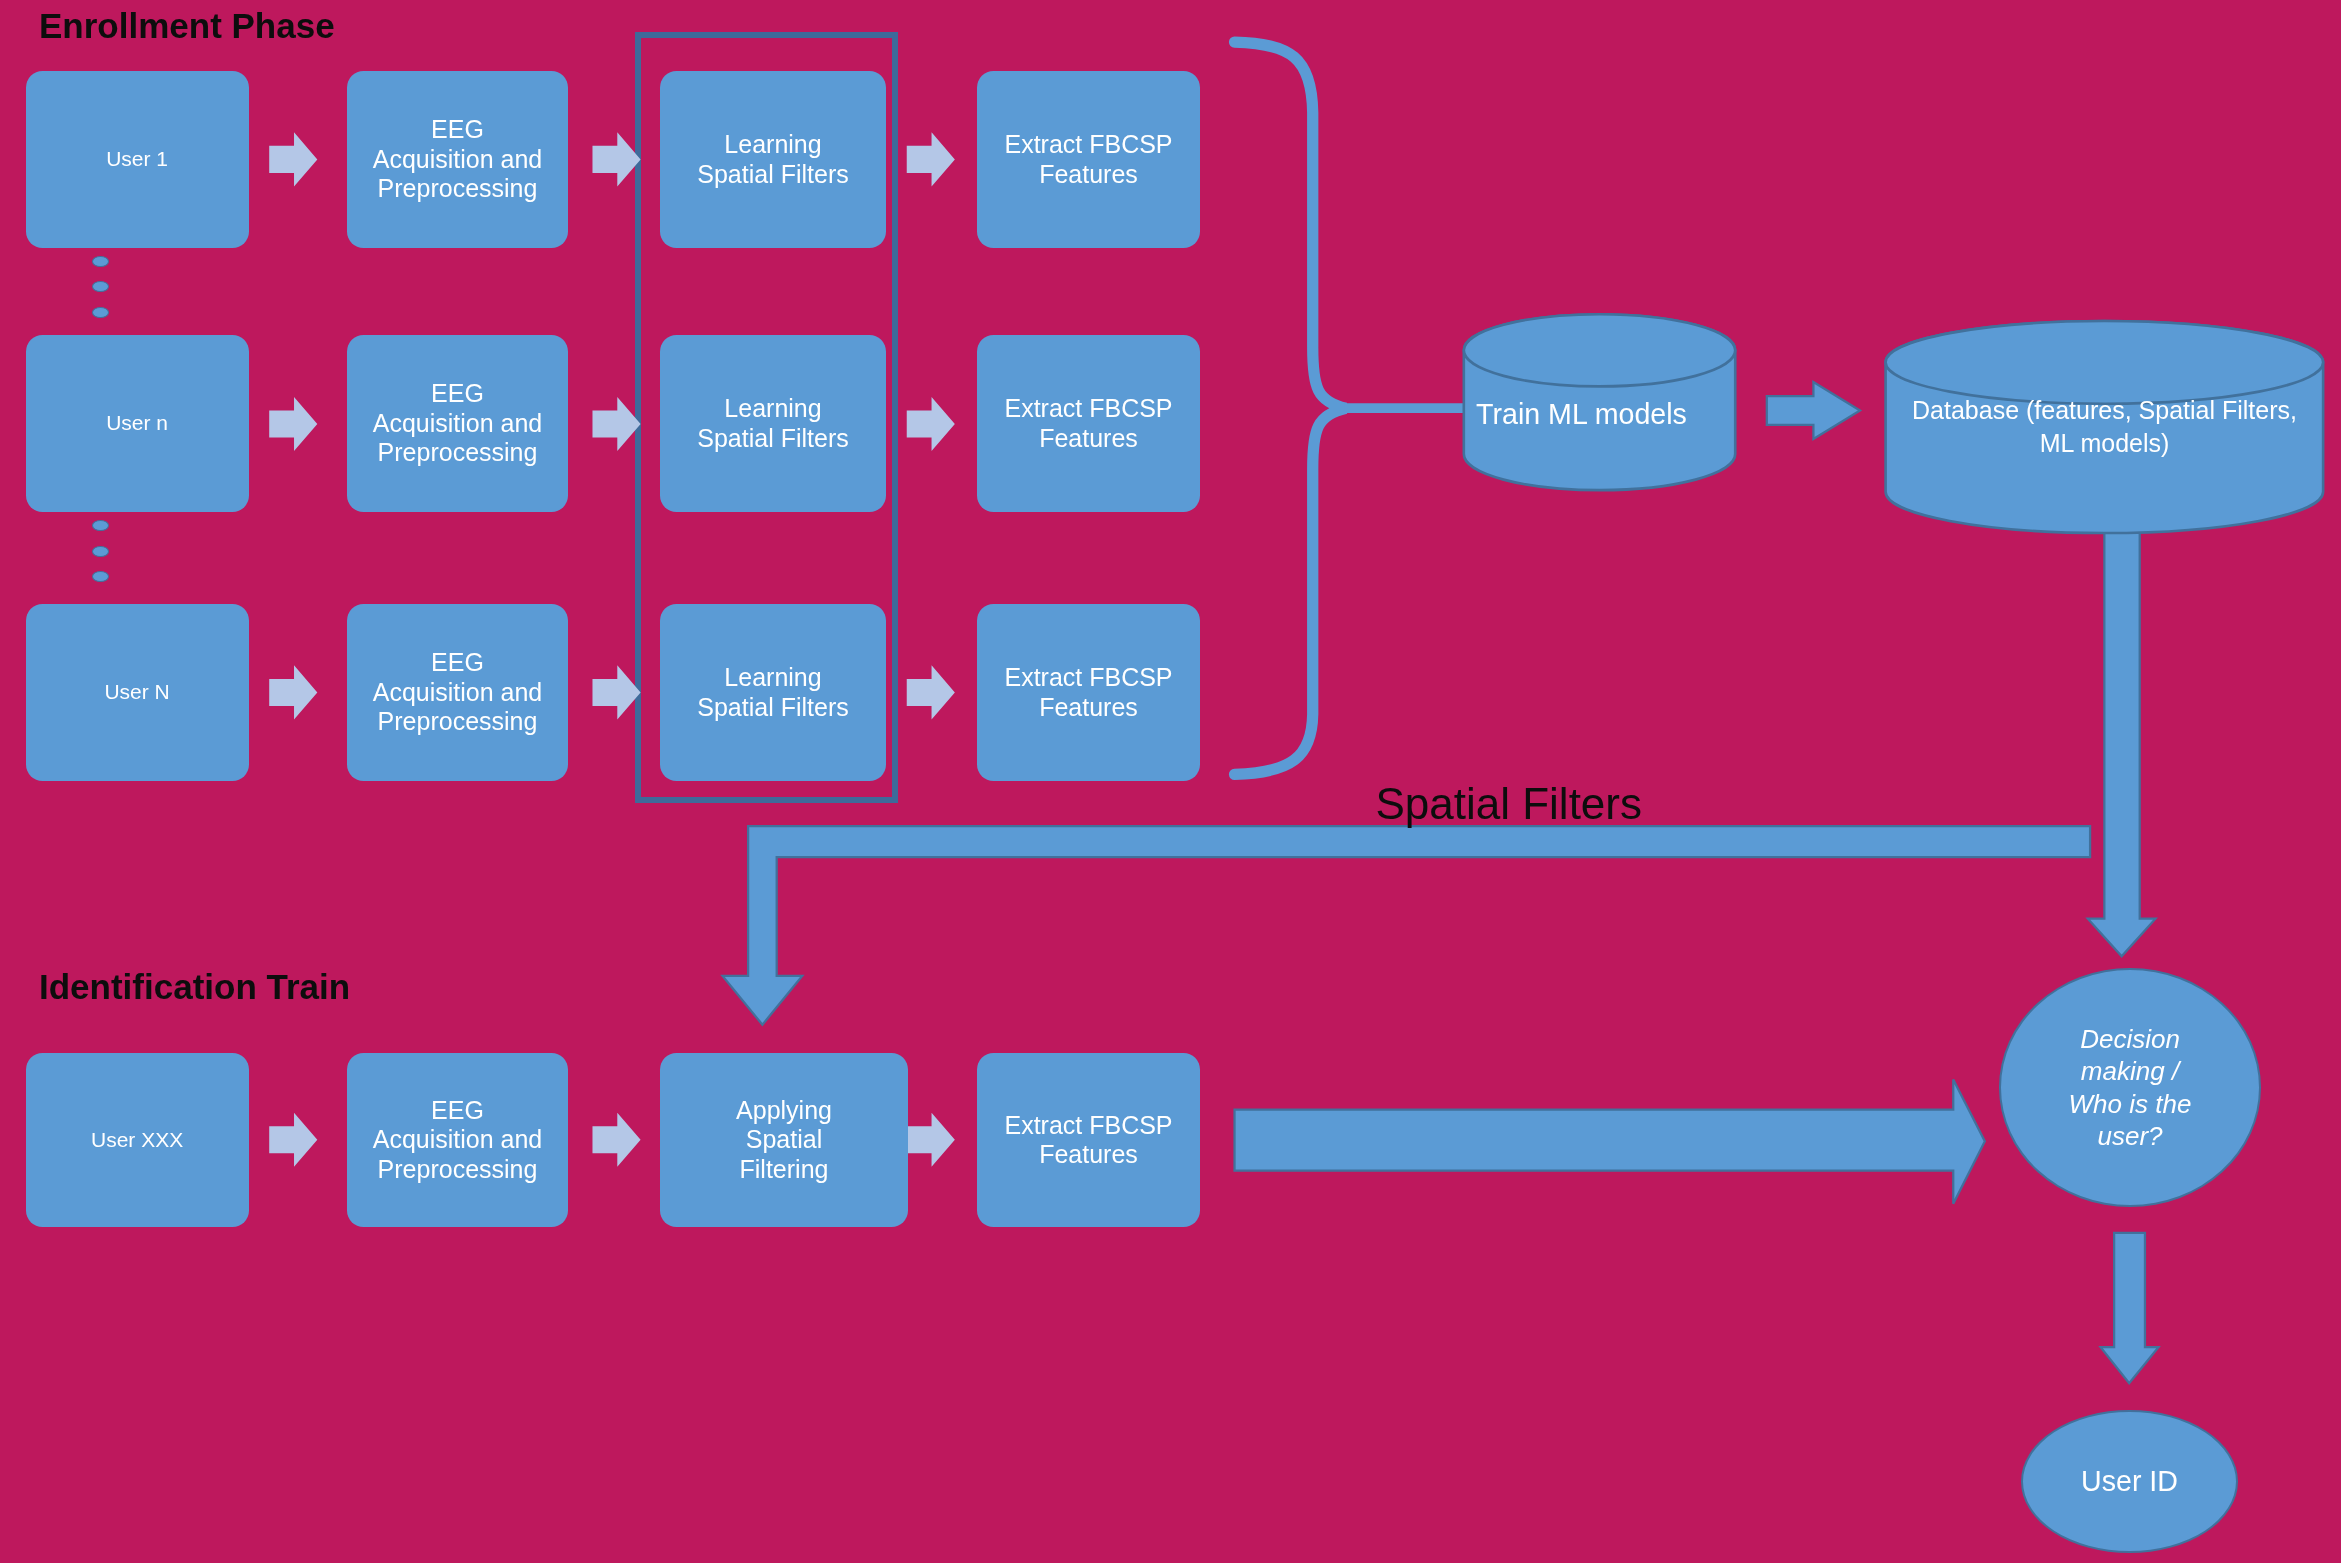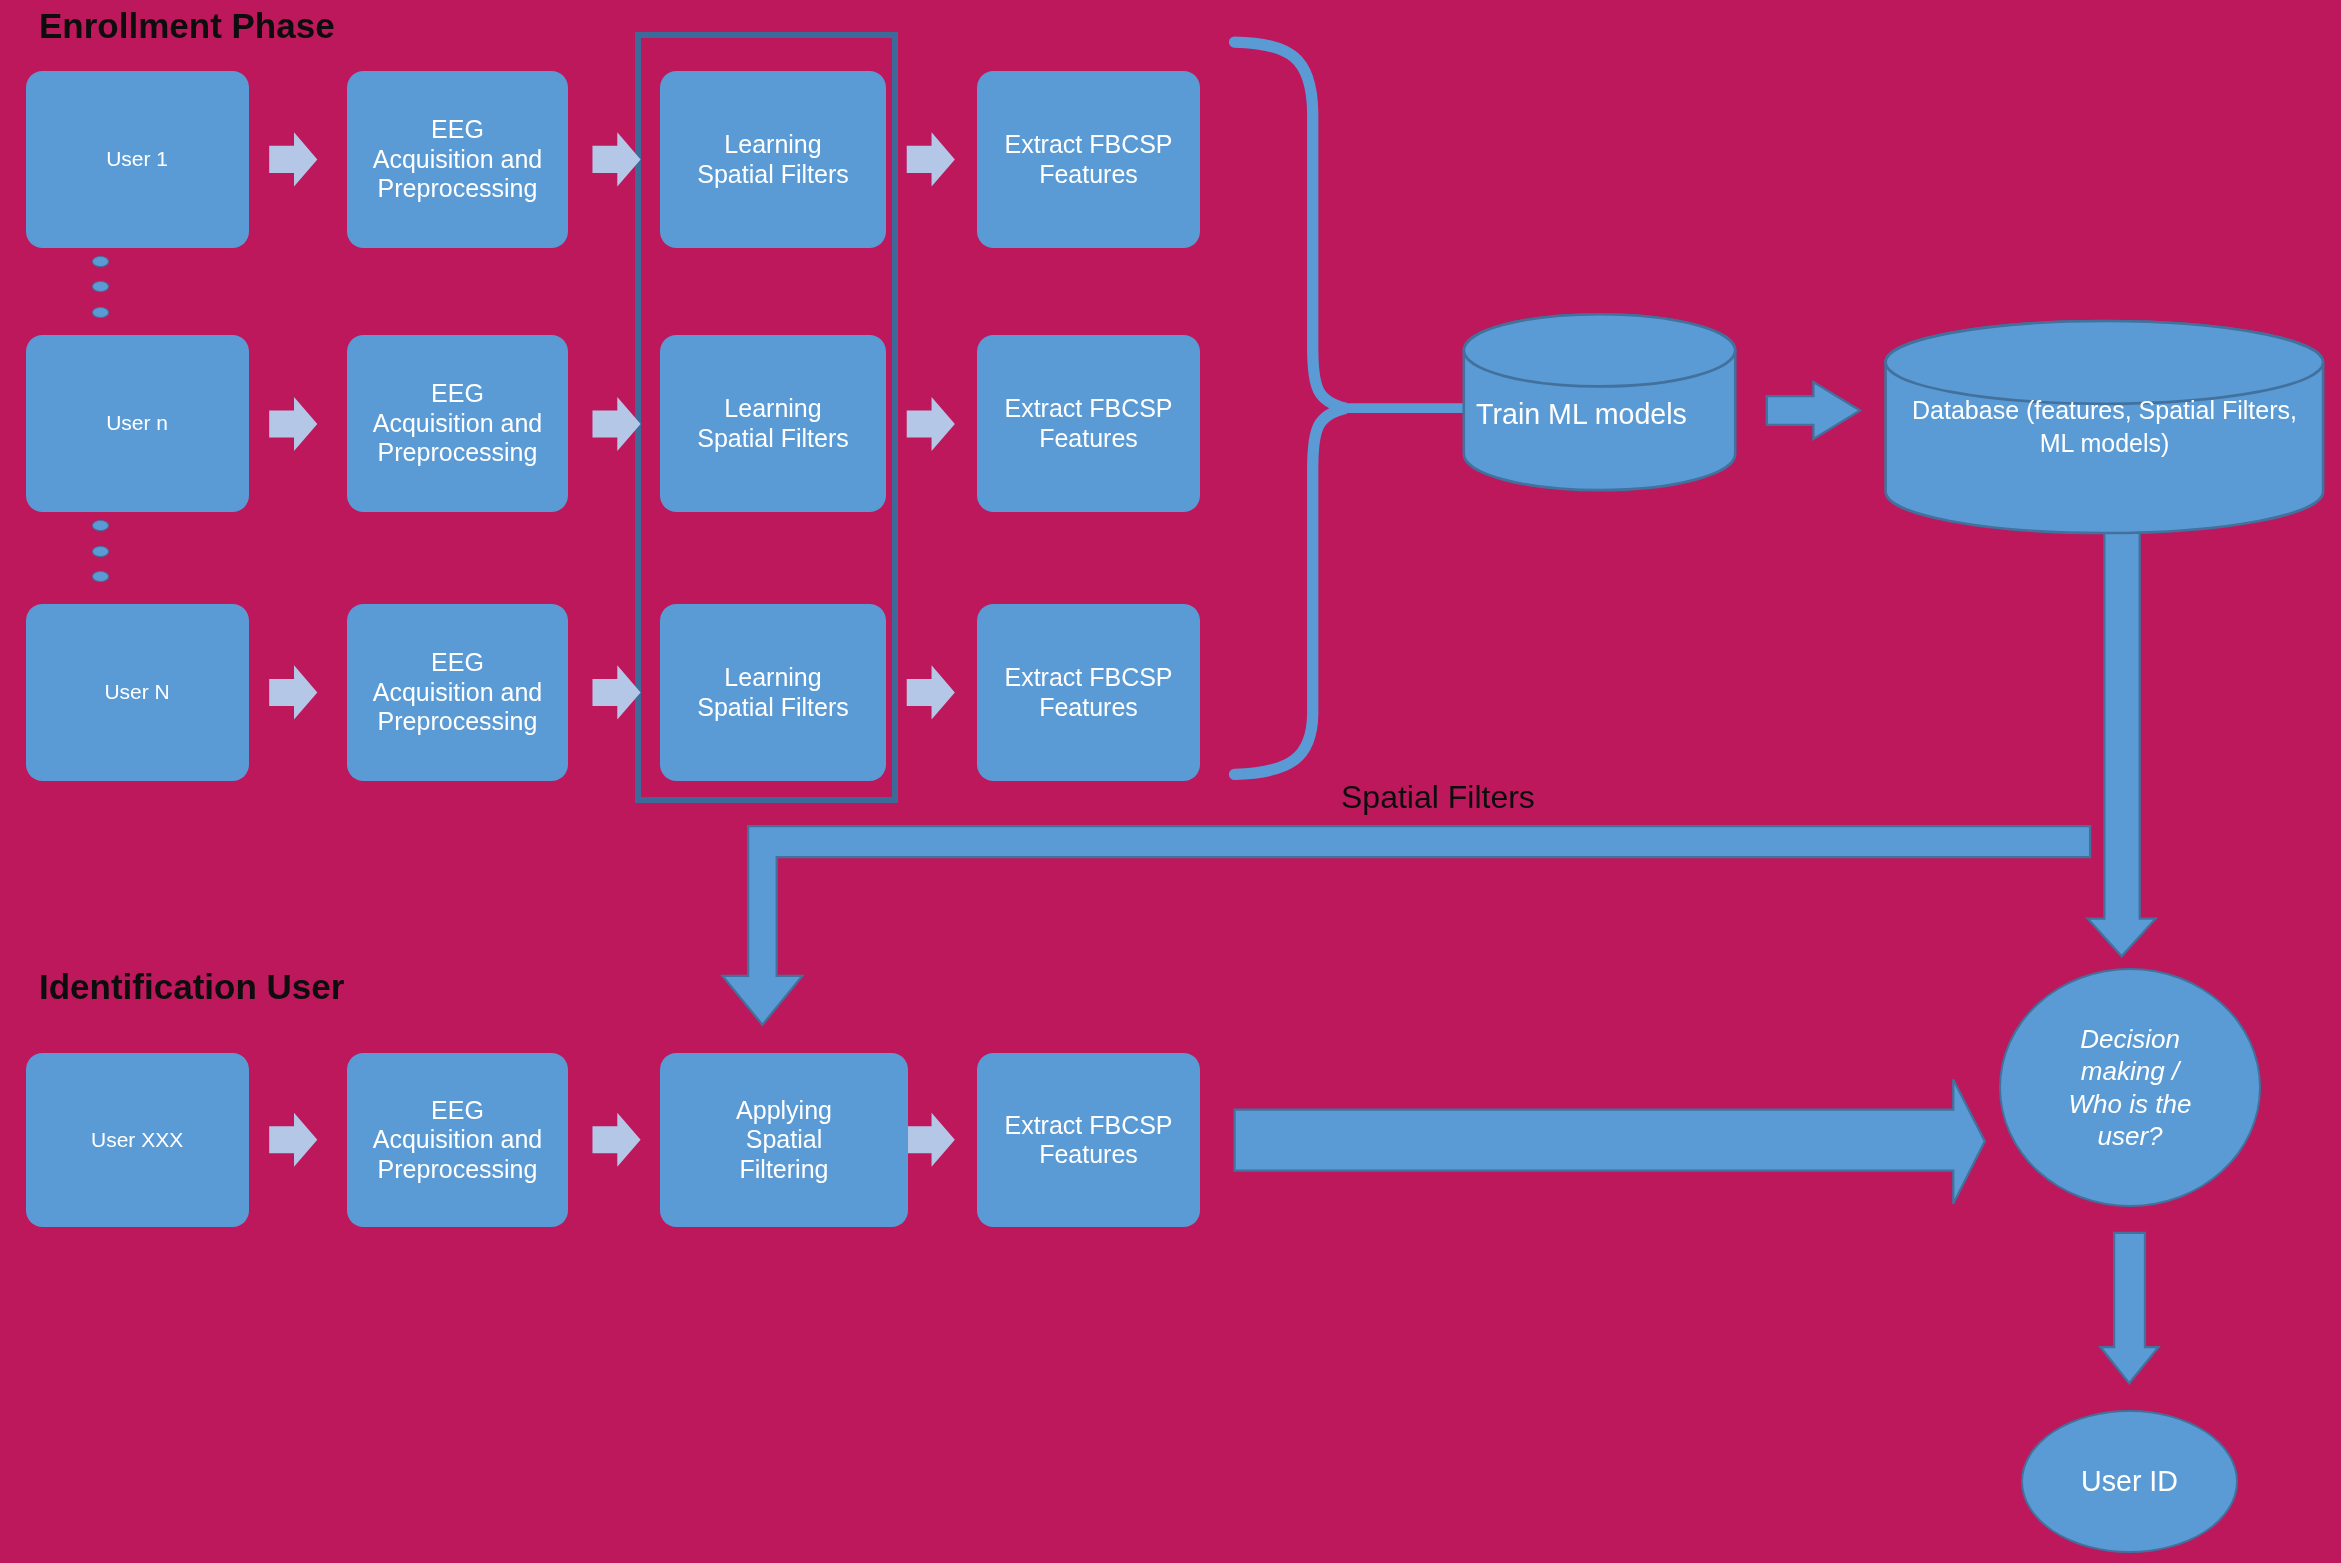--- a/index.html
+++ b/index.html
@@ -31,30 +31,30 @@
   .cyl-label{
     position:absolute;display:flex;align-items:center;justify-content:center;
     color:#ffffff;text-align:center;
   }
   .ellipse-node{
     position:absolute;background:#5b9bd5;border:2.3px solid #41719c;border-radius:50%;
     display:flex;align-items:center;justify-content:center;box-sizing:border-box;
     color:#ffffff;text-align:center;
   }
   .flow-label{
-    position:absolute;color:#0d0d0d;font-size:32px;text-align:left;white-space:nowrap;
+    position:absolute;color:#0d0d0d;font-size:44px;text-align:right;white-space:nowrap;
   }
 </style>
 </head>
 <body>
 
 <div class="canvas">
 
   <div class="phase-title" style="left:39px;top:6px;">Enrollment Phase</div>
-  <div class="phase-title" style="left:39px;top:967px;">Identification User</div>
+  <div class="phase-title" style="left:39px;top:967px;">Identification Train</div>
 
   <div class="highlight-rect"></div>
 
   <svg class="overlay" width="2342" height="1563" viewBox="0 0 3115 2079">
 
     <path d="M 1642,56 C 1716,58 1745,76 1746,150 L 1746,462 C 1746,516 1752,534 1790,543 C 1752,552 1746,570 1746,624 L 1746,950 C 1745,1008 1716,1028 1642,1030" fill="none" stroke="#5b9bd5" stroke-width="15" stroke-linecap="round"></path>
     <path d="M 1788,543 L 1952,543" fill="none" stroke="#5b9bd5" stroke-width="13"></path>
 
     <g transform="translate(358,176)">
         <polygon points="0,18 33,18 33,0 64,36 33,72 33,54 0,54" fill="#b4c7e7"></polygon>

